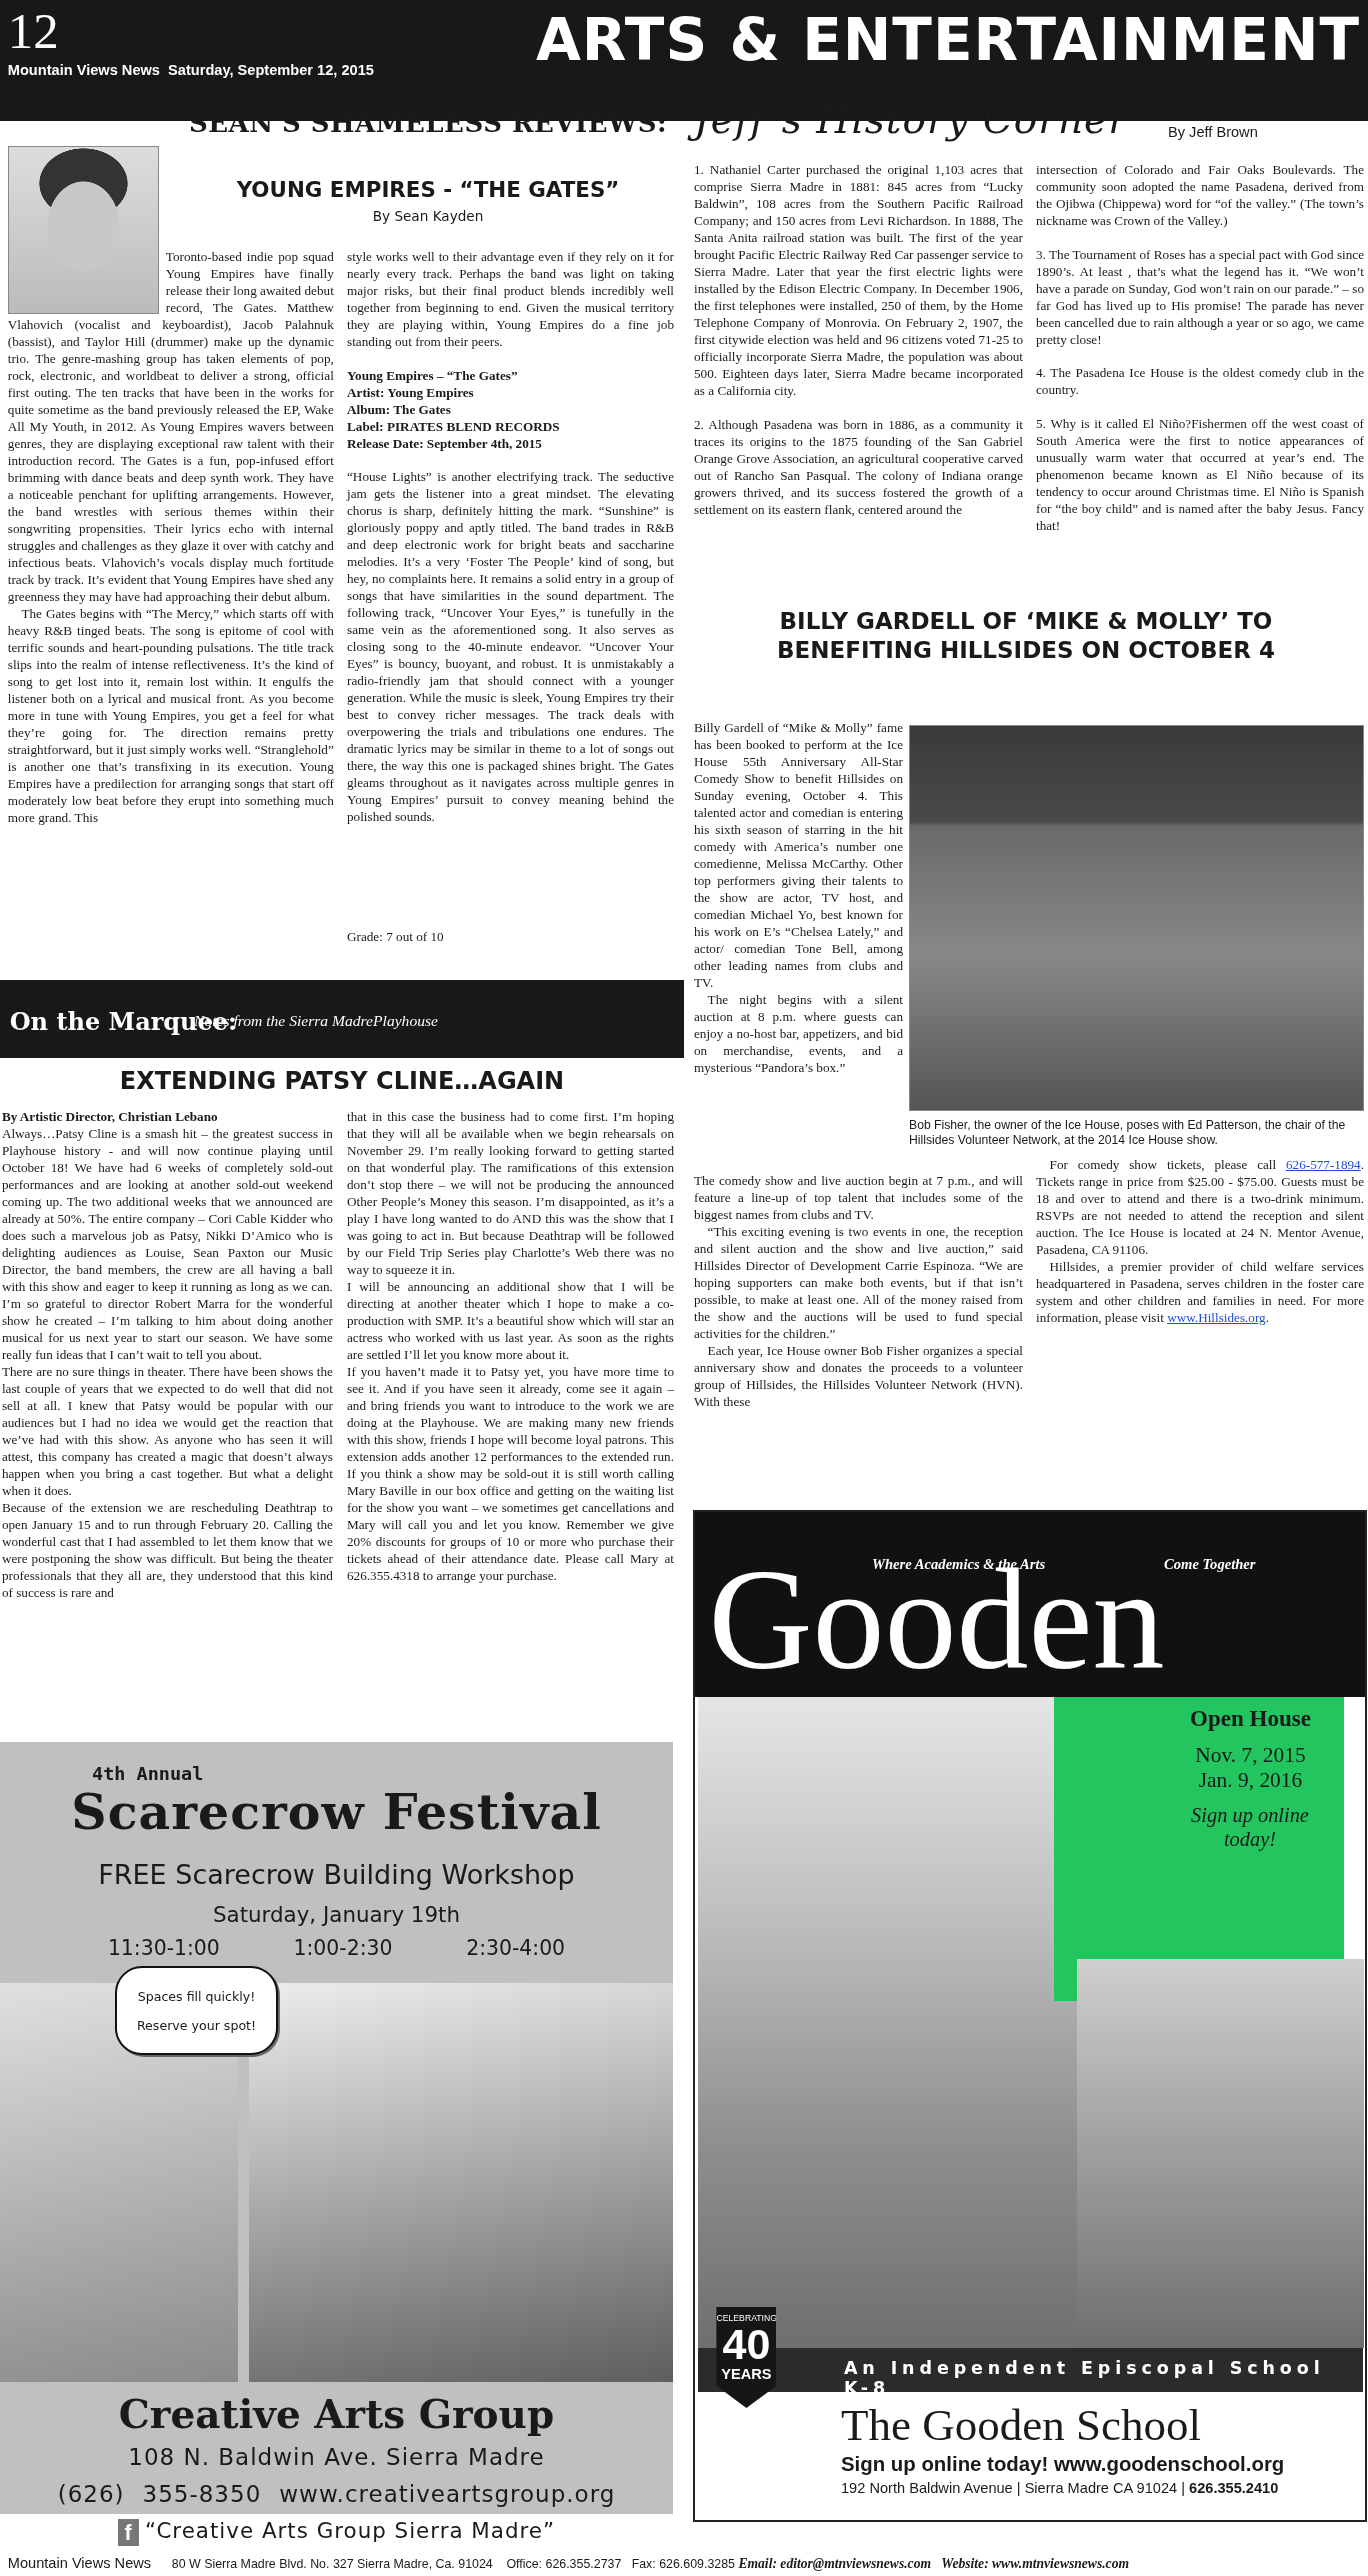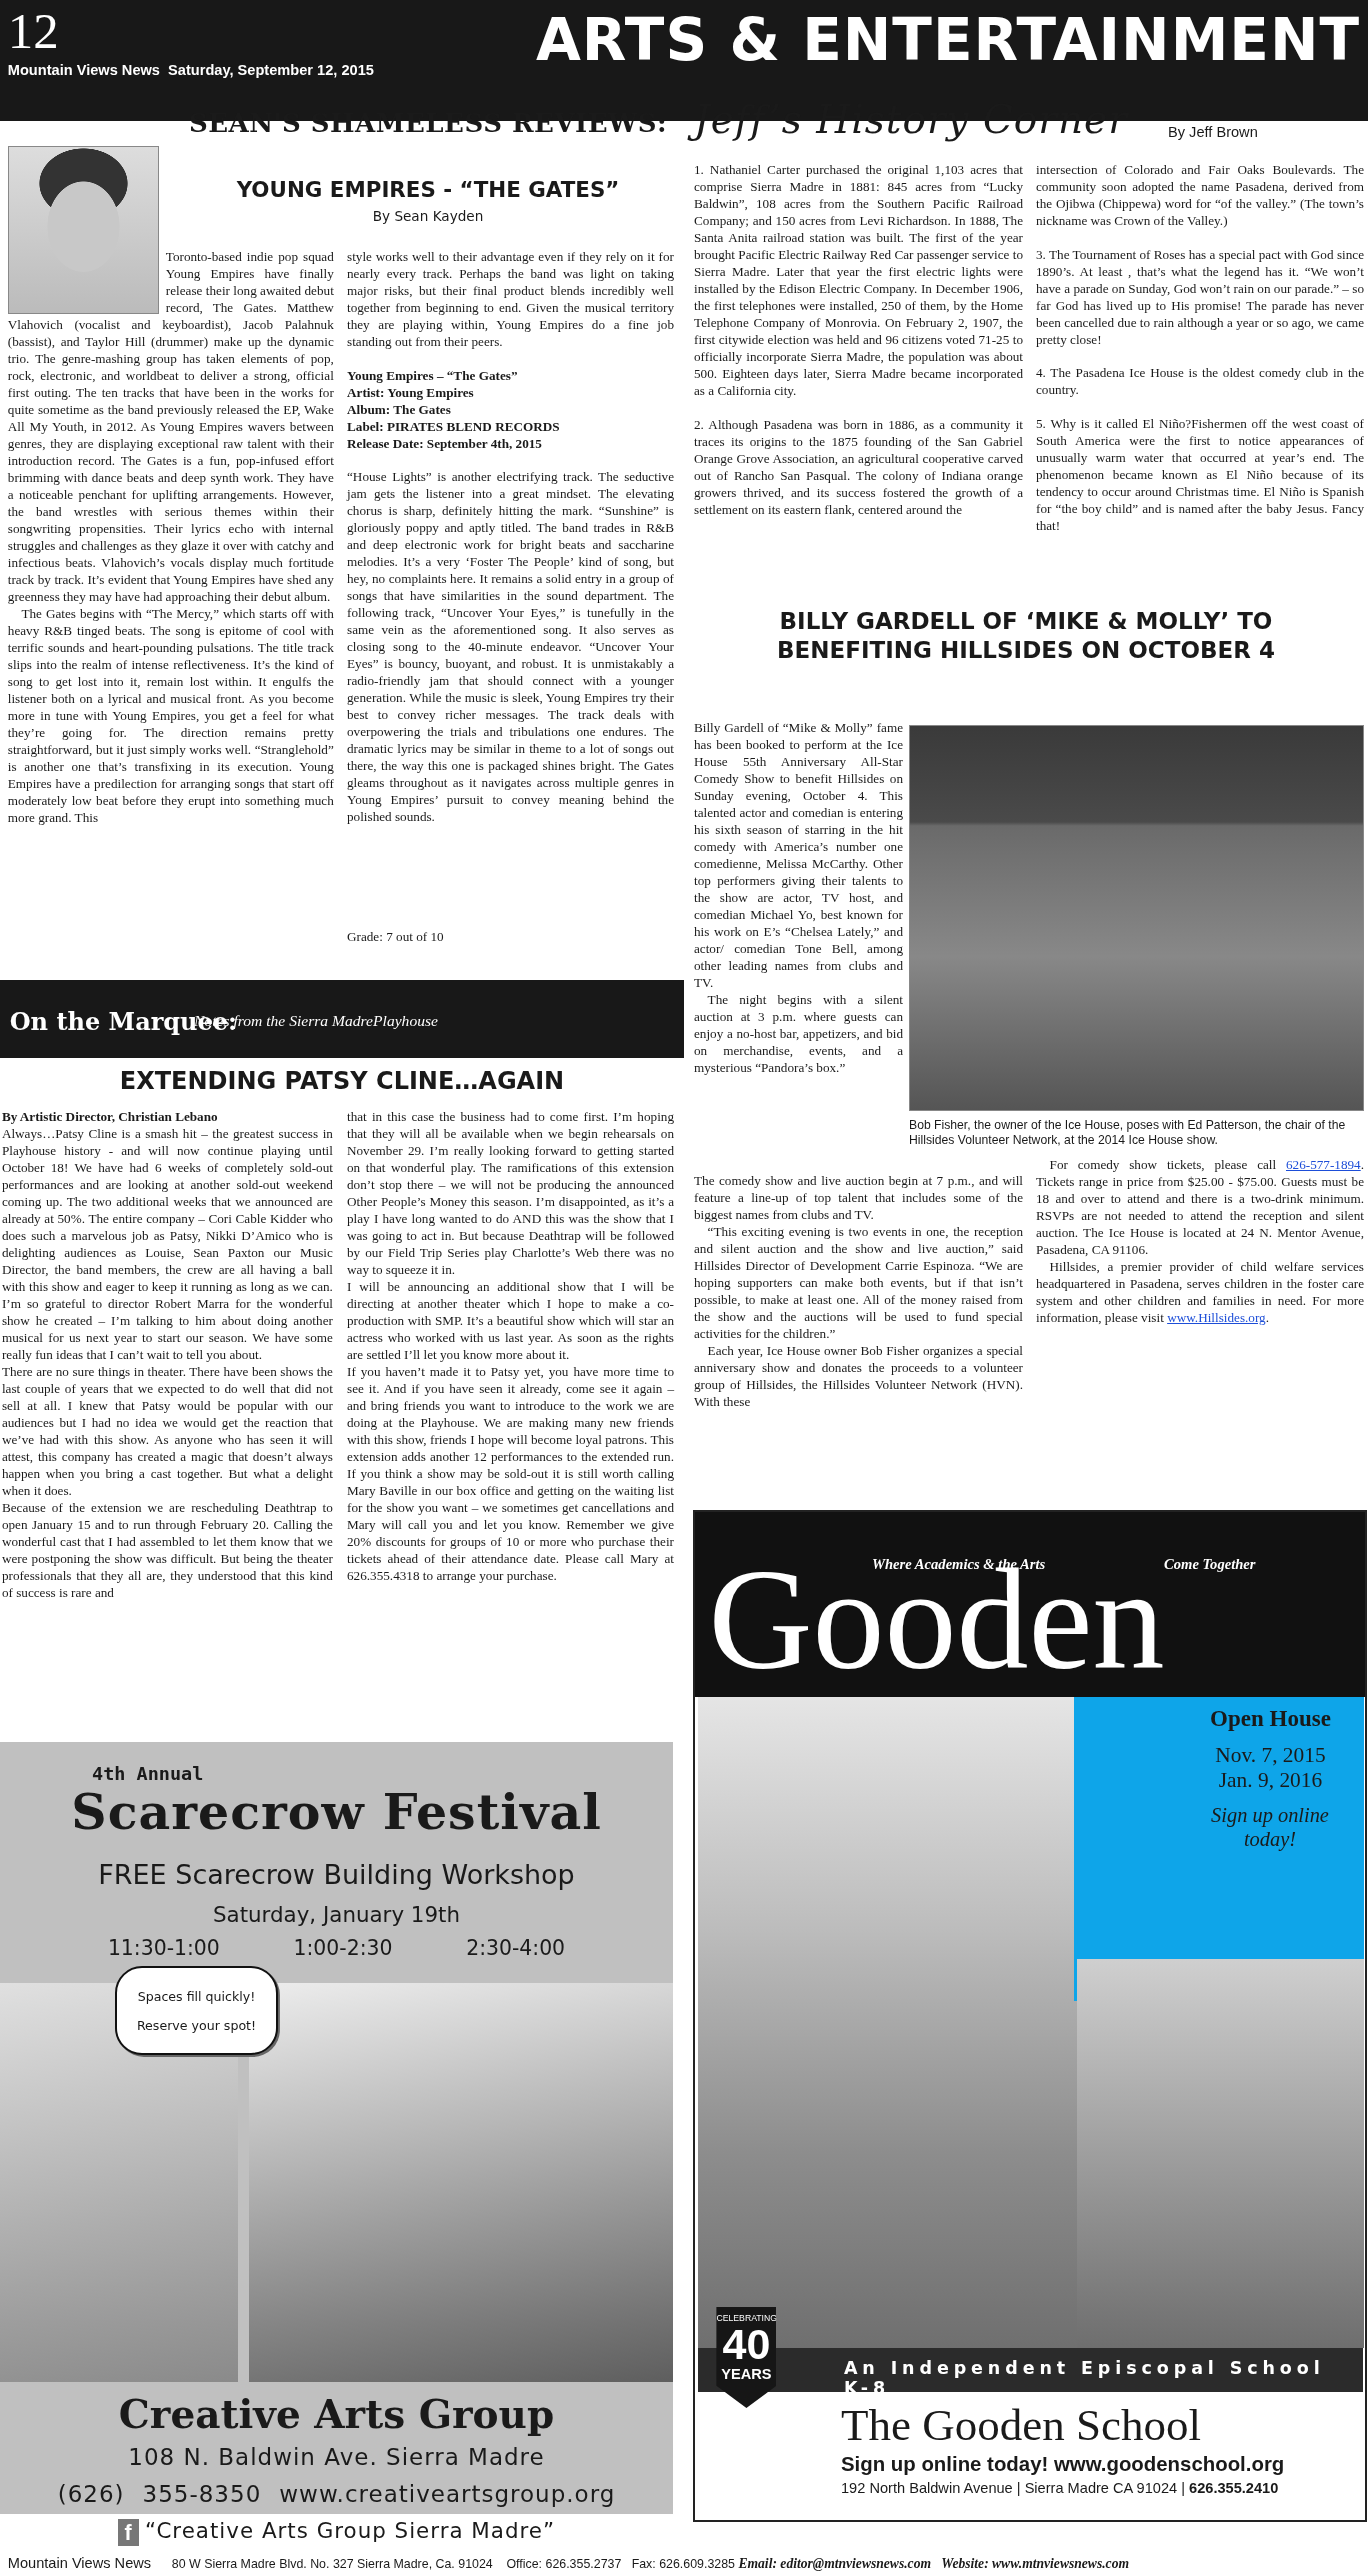--- a/index.html
+++ b/index.html
@@ -34,21 +34,21 @@
 .jeff-title{left:694px;top:97px;font-family:"DejaVu Serif",serif;font-style:italic;font-size:39px;letter-spacing:1px}
 .billy-title{left:684px;top:607px;width:684px;text-align:center;font-family:"DejaVu Sans",sans-serif;font-weight:bold;font-size:23px;line-height:29px}
 .billy-photo{left:909px;top:725px;width:455px;height:386px;background:linear-gradient(180deg,#3a3a3a 0,#4a4a4a 25%,#6a6a6a 26%,#888 60%,#555 100%)}
 .caption{font-family:"Liberation Sans",sans-serif;font-size:12.2px;line-height:14.6px}
 .ad-gooden{left:693px;top:1510px;width:674px;height:1012px;border:2.9px double #222;background:#fff}
 .gooden-top{left:0;top:0;width:100%;height:185px;background:#111}
 .gooden-word{font-family:"Liberation Serif",serif;font-size:144px;color:#fff;line-height:146px}
 .gooden-tag{font-style:italic;font-weight:bold;color:#fff;font-size:14.6px}
 .gooden-photo{left:2.9px;top:185px;width:379px;height:651px;background:linear-gradient(180deg,#e5e5e5 0,#bdbdbd 35%,#8d8d8d 70%,#6f6f6f 100%)}
 .gooden-photo2{left:554px;top:447px;width:114px;height:389px;background:linear-gradient(180deg,#d8d8d8,#7a7a7a)}
-.open-house{left:379px;top:185px;width:290px;height:304px;background:#0ea5e9}
+.open-house{left:359px;top:185px;width:290px;height:304px;background:#22c55e}
 .gooden-band{left:2.9px;top:836px;width:665px;height:44px;background:#2b2b2b;color:#fff}
 .shield{left:21.4px;top:795px;width:60px;height:101px;background:#161616;color:#fff;clip-path:polygon(0 0,100% 0,100% 78%,50% 100%,0 78%);text-align:center;font-family:"Liberation Sans",sans-serif}
 .footer{left:7.8px;top:2555px;width:1361px;font-family:"Liberation Sans",sans-serif;font-size:12.4px;white-space:nowrap}
 .footer i{font-family:"Liberation Serif",serif;font-weight:bold;font-size:13.6px}
 a.link{color:#1d4ed8;text-decoration:underline}
 </style>
 </head>
 <body>
 
 <header class="abs masthead">
@@ -141,21 +141,21 @@
   <p class="gap">4. The Pasadena Ice House is the oldest comedy club in the country.</p>
   <p class="gap">5. Why is it called El Niño?Fishermen off the west coast of South America were the first to notice appearances of unusually warm water that occurred at year’s end. The phenomenon became known as El Niño because of its tendency to occur around Christmas time. El Niño is Spanish for “the boy child” and is named after the baby Jesus. Fancy that!</p>
 </div>
 
 <div class="abs billy-title">
   <div>BILLY GARDELL OF ‘MIKE &amp; MOLLY’ TO</div>
   <div>BENEFITING HILLSIDES ON OCTOBER 4</div>
 </div>
 <div class="abs body-text" style="left:694px;top:719px;width:209px">
   <p>Billy Gardell of “Mike &amp; Molly” fame has been booked to perform at the Ice House 55th Anniversary All-Star Comedy Show to benefit Hillsides on Sunday evening, October 4. This talented actor and comedian is entering his sixth season of starring in the hit comedy with America’s number one comedienne, Melissa McCarthy. Other top performers giving their talents to the show are actor, TV host, and comedian Michael Yo, best known for his work on E’s “Chelsea Lately,” and actor/ comedian Tone Bell, among other leading names from clubs and TV.</p>
-  <p class="indent">The night begins with a silent auction at 3 p.m. where guests can enjoy a no-host bar, appetizers, and bid on merchandise, events, and a mysterious “Pandora’s box.”</p>
+  <p class="indent">The night begins with a silent auction at 8 p.m. where guests can enjoy a no-host bar, appetizers, and bid on merchandise, events, and a mysterious “Pandora’s box.”</p>
 </div>
 <div class="abs billy-photo photo"></div>
 <div class="abs caption" style="left:909px;top:1118px;width:457px">Bob Fisher, the owner of the Ice House, poses with Ed Patterson, the chair of the Hillsides Volunteer Network, at the 2014 Ice House show.</div>
 <div class="abs body-text" style="left:694px;top:1172px;width:329px">
   <p>The comedy show and live auction begin at 7 p.m., and will feature a line-up of top talent that includes some of the biggest names from clubs and TV.</p>
   <p class="indent">“This exciting evening is two events in one, the reception and silent auction and the show and live auction,” said Hillsides Director of Development Carrie Espinoza. “We are hoping supporters can make both events, but if that isn’t possible, to make at least one. All of the money raised from the show and the auctions will be used to fund special activities for the children.”</p>
   <p class="indent">Each year, Ice House owner Bob Fisher organizes a special anniversary show and donates the proceeds to a volunteer group of Hillsides, the Hillsides Volunteer Network (HVN). With these</p>
 </div>
 <div class="abs body-text" style="left:1036px;top:1156px;width:328px">
   <p class="indent"><span>For comedy show tickets, please call </span><a class="link">626-577-1894</a><span>. Tickets range in price from $25.00 - $75.00. Guests must be 18 and over to attend and there is a two-drink minimum. RSVPs are not needed to attend the reception and silent auction. The Ice House is located at 24 N. Mentor Avenue, Pasadena, CA 91106.</span></p>

